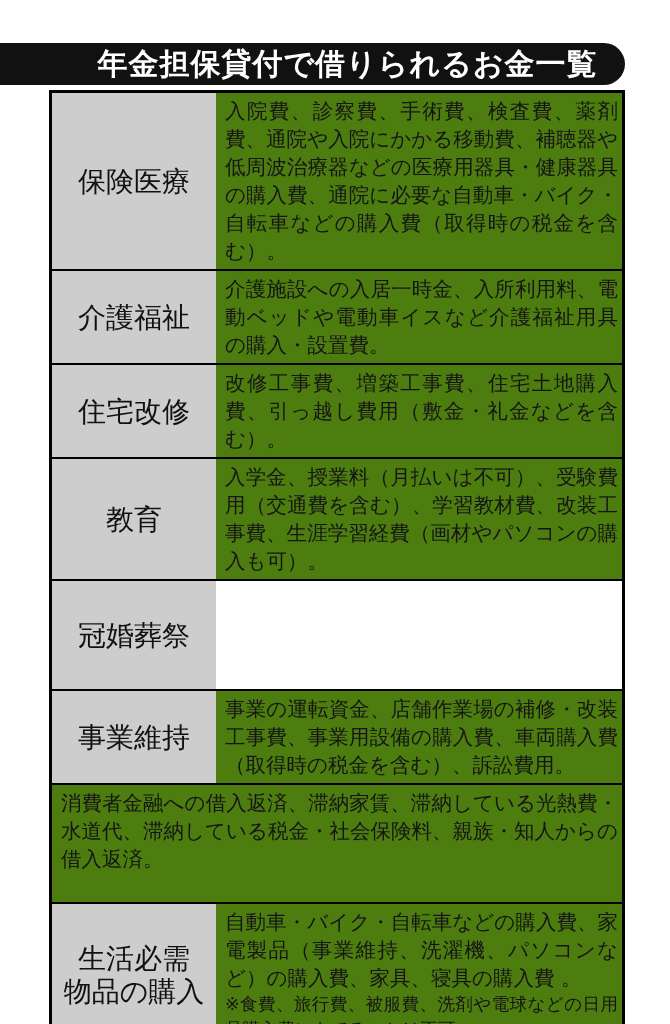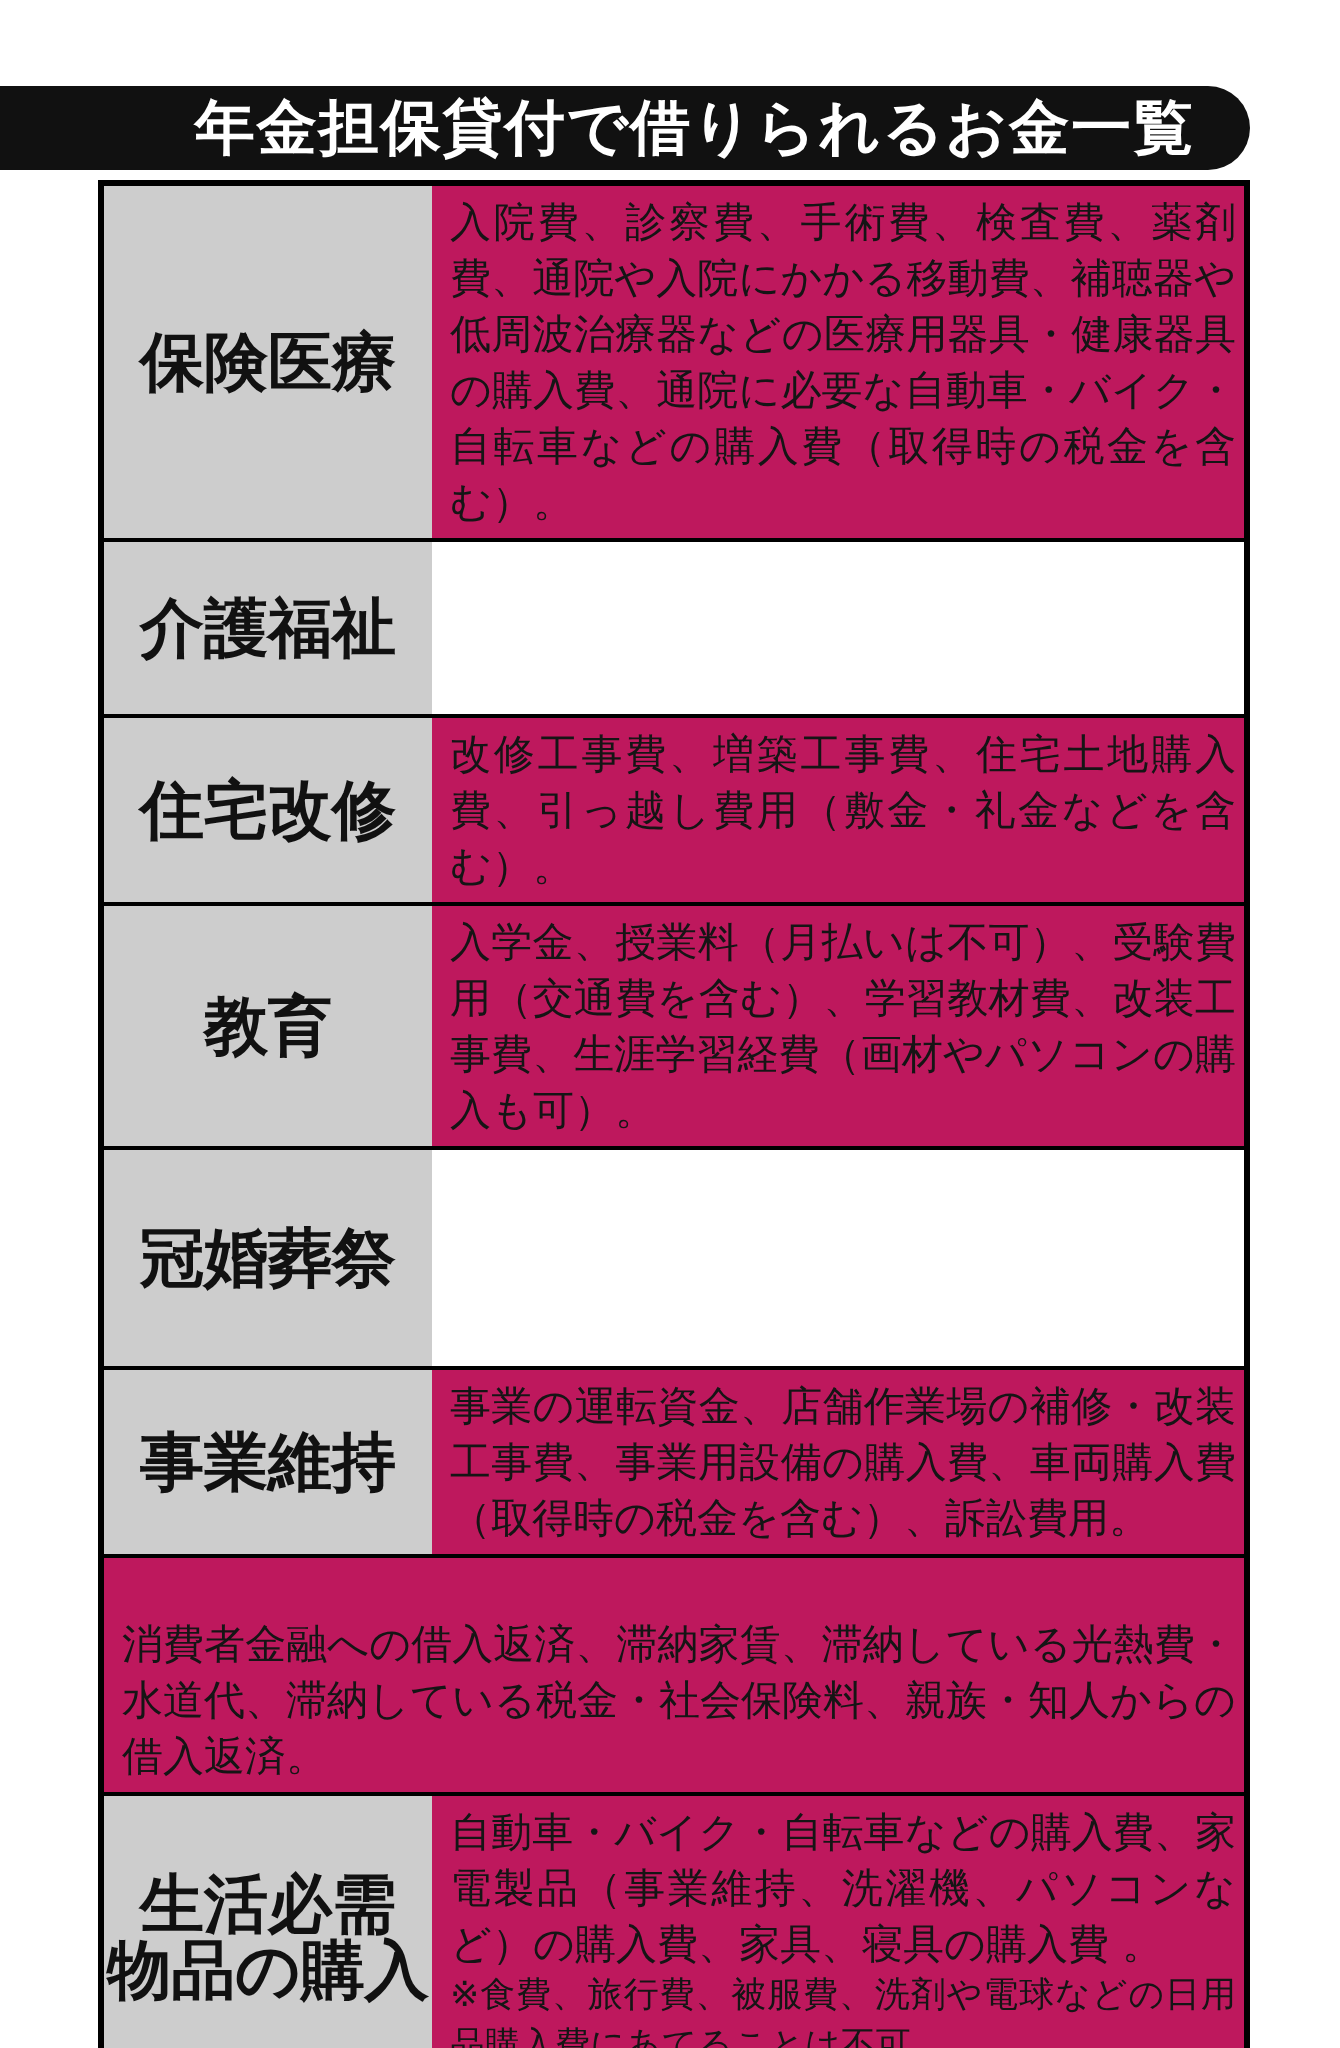--- a/index.html
+++ b/index.html
@@ -54,34 +54,34 @@
   .cat-cell {
     width: 164px;
     flex: 0 0 164px;
     background: var(--cat-bg, #cdcdcd);
     display: flex;
     align-items: center;
     justify-content: center;
     text-align: center;
   }
   .cat-label {
-    font-size: 32px;
-    font-weight: 700;
+    font-size: 28px;
+    font-weight: 400;
     color: #111111;
     line-height: 33px;
     white-space: pre-line;
     letter-spacing: 0px;
   }
   .desc-cell {
     flex: 1 1 auto;
     display: flex;
     flex-direction: column;
-    justify-content: flex-end;
+    justify-content: flex-start;
     padding: 4px 4px 4px 9px;
-    background: #be185d;
+    background: #4d7c0f;
   }
   .desc-text {
     font-size: 20.5px;
     line-height: 28px;
     color: #151515;
     text-align: justify;
   }
   .note-text {
     font-size: 17.5px;
     line-height: 25px;
@@ -114,20 +114,23 @@
         <span class="cat-label">保険医療</span>
       </div>
       <div class="desc-cell">
         <span class="desc-text">入院費、診察費、手術費、検査費、薬剤費、通院や入院にかかる移動費、補聴器や低周波治療器などの医療用器具・健康器具の購入費、通院に必要な自動車・バイク・自転車などの購入費（取得時の税金を含む）。</span>
       </div>
     </div>
 
     <div class="row row-1">
       <div class="cat-cell">
         <span class="cat-label">介護福祉</span>
+      </div>
+      <div class="desc-cell">
+        <span class="desc-text">介護施設への入居一時金、入所利用料、電動ベッドや電動車イスなど介護福祉用具の購入・設置費。</span>
       </div>
     </div>
 
     <div class="row row-2">
       <div class="cat-cell">
         <span class="cat-label">住宅改修</span>
       </div>
       <div class="desc-cell">
         <span class="desc-text">改修工事費、増築工事費、住宅土地購入費、引っ越し費用（敷金・礼金などを含む）。</span>
       </div>

